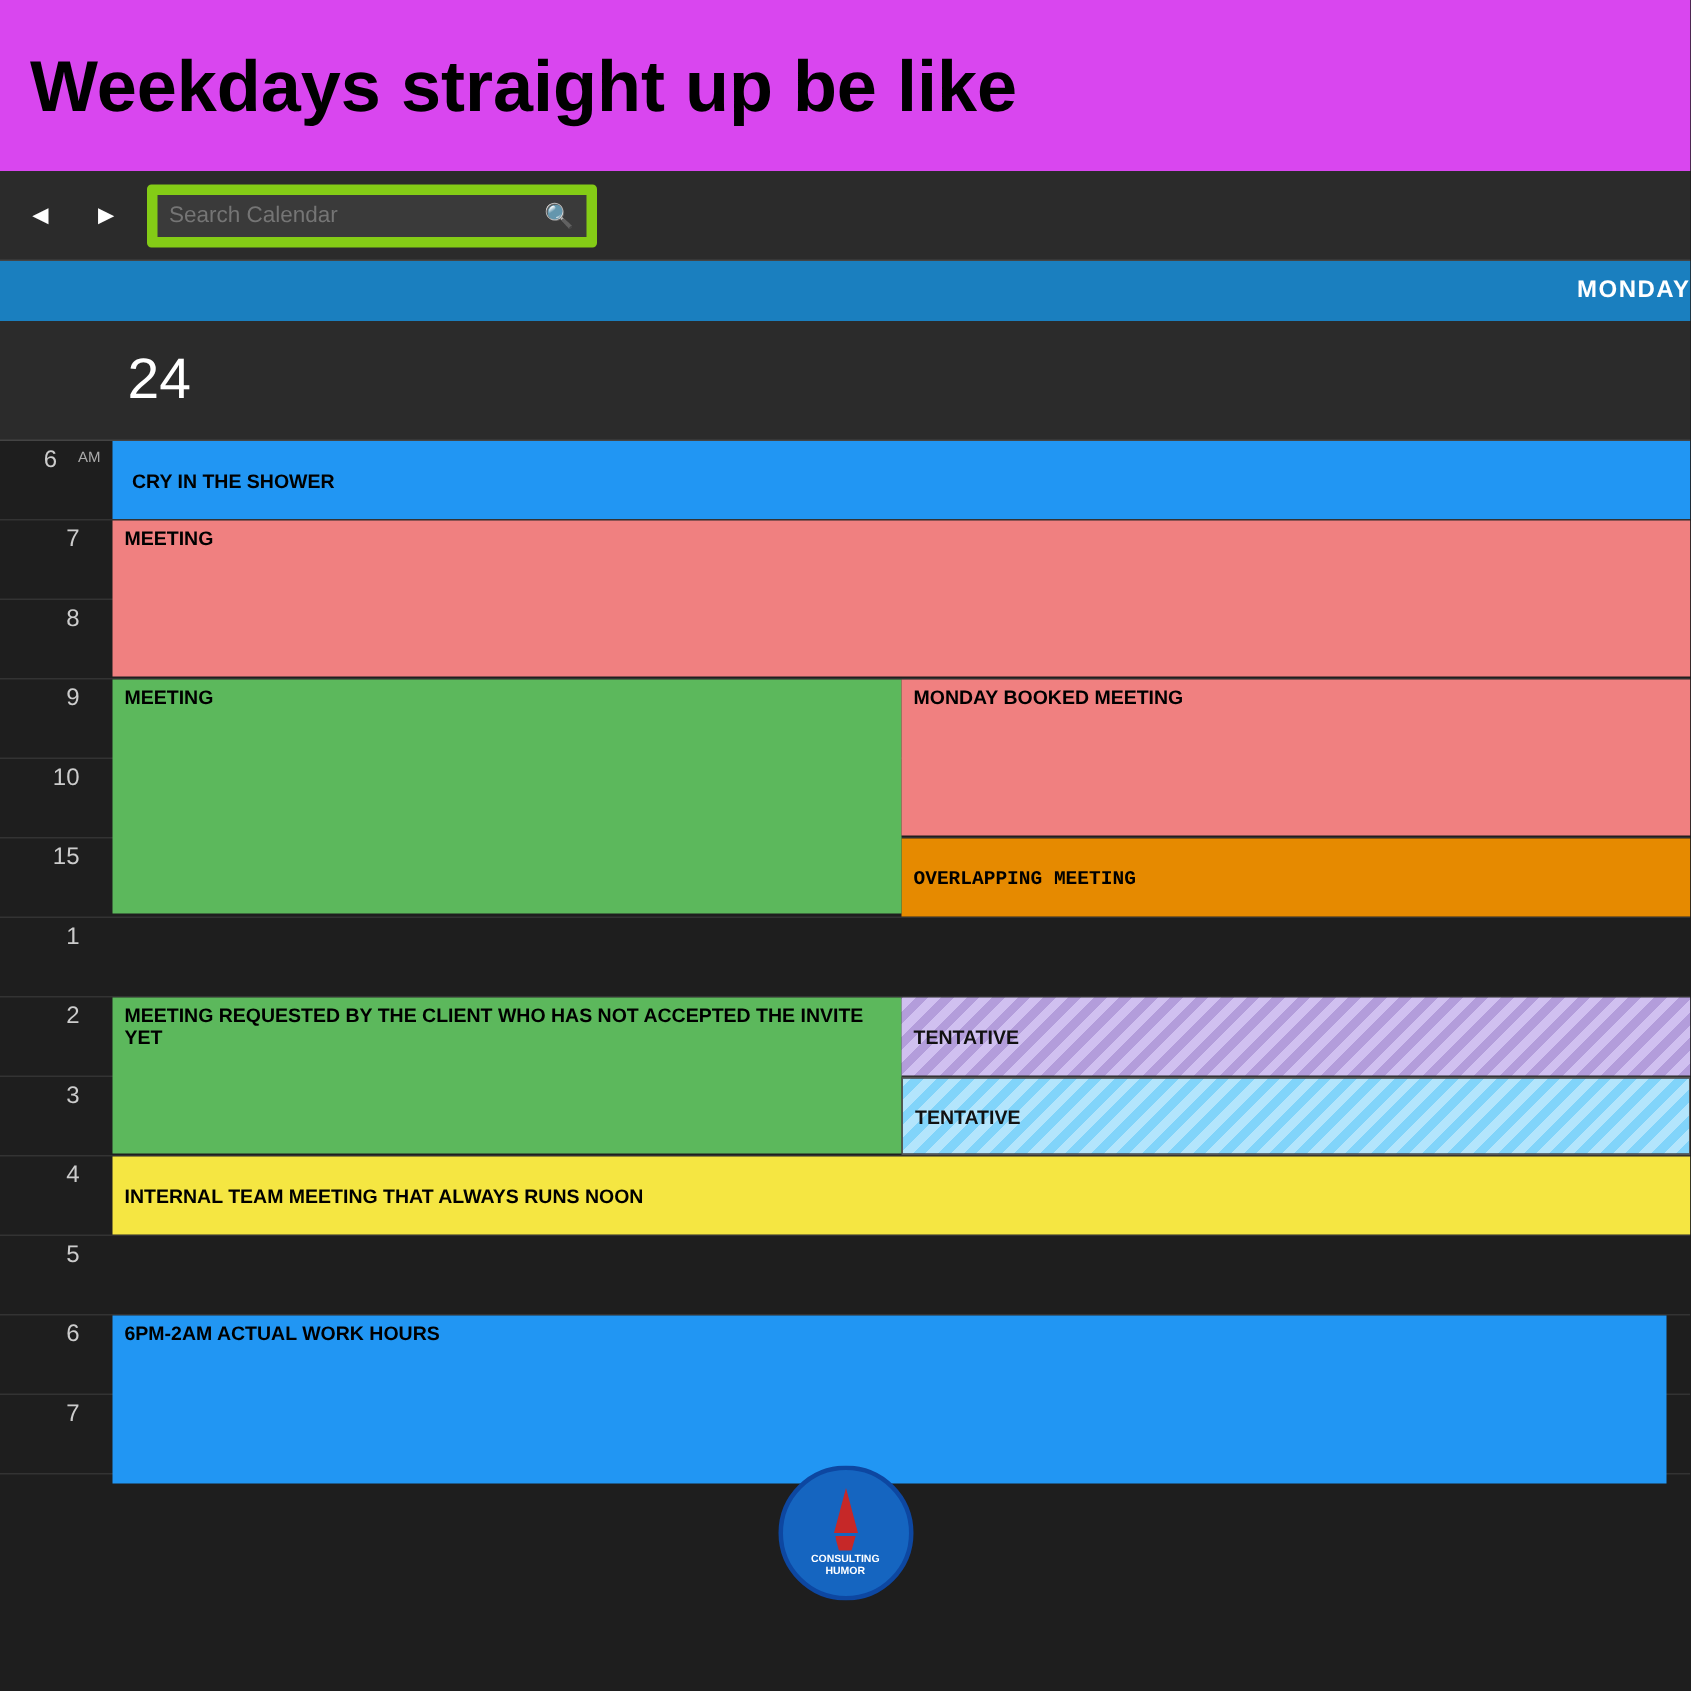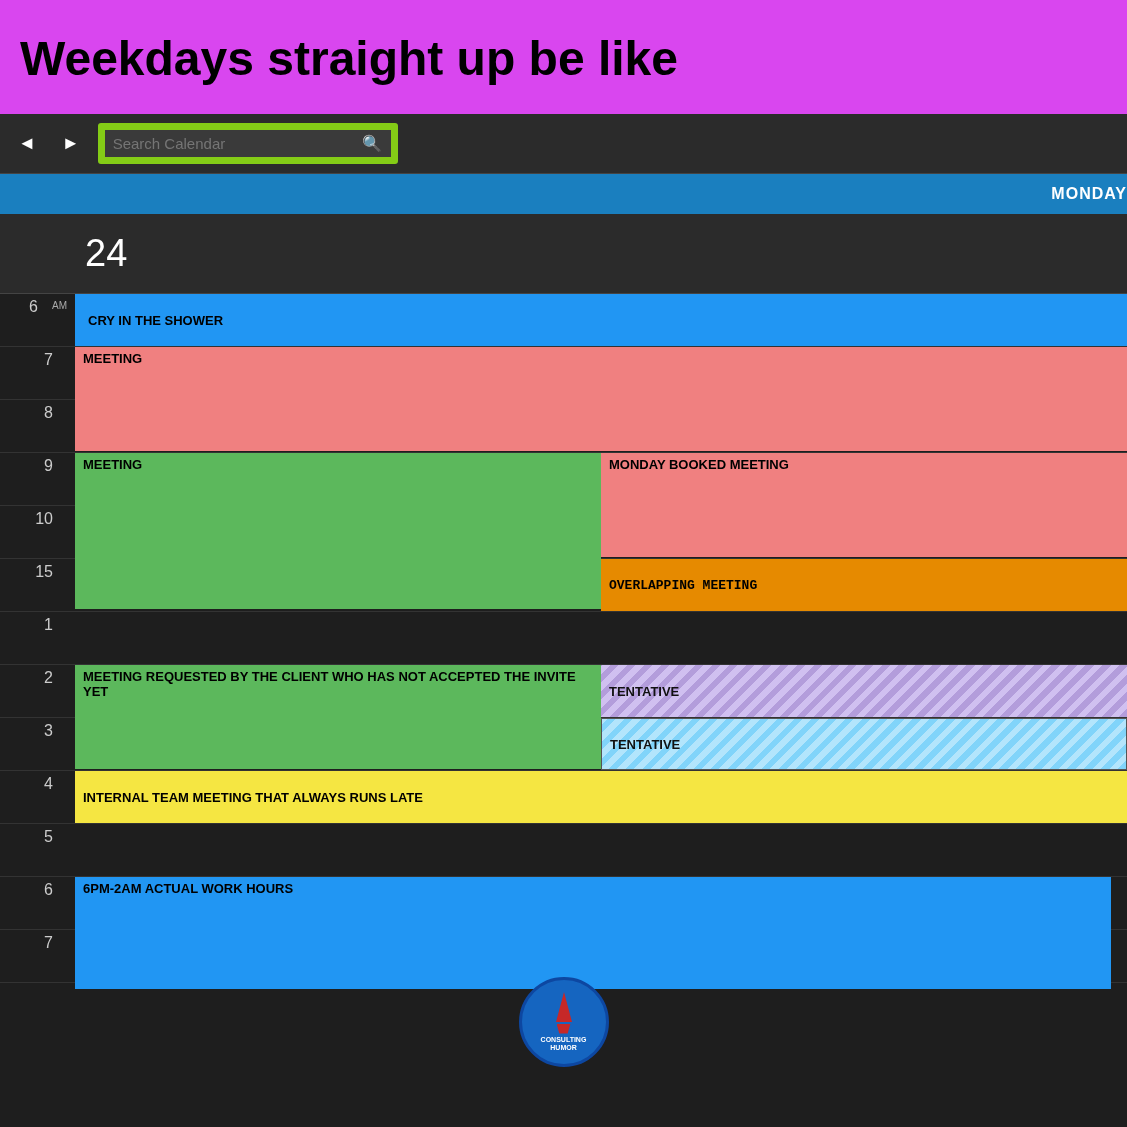--- a/index.html
+++ b/index.html
@@ -353,21 +353,21 @@
     </div>
   </div>
 
   <div class="time-row">
     <div class="time-label">
       <span>4</span>
         <span class="am-pm"></span>
     </div>
     <div class="time-slot">
       <div class="event-block event-yellow" style="top:0;left:0;right:0;height:52px;align-items:center;">
-        <span>INTERNAL TEAM MEETING THAT ALWAYS RUNS LATE</span>
+        <span>INTERNAL TEAM MEETING THAT ALWAYS RUNS NOON</span>
       </div>
     </div>
   </div>
 
   <div class="time-row">
     <div class="time-label">
       <span>5</span>
         <span class="am-pm"></span>
     </div>
     <div class="time-slot">

